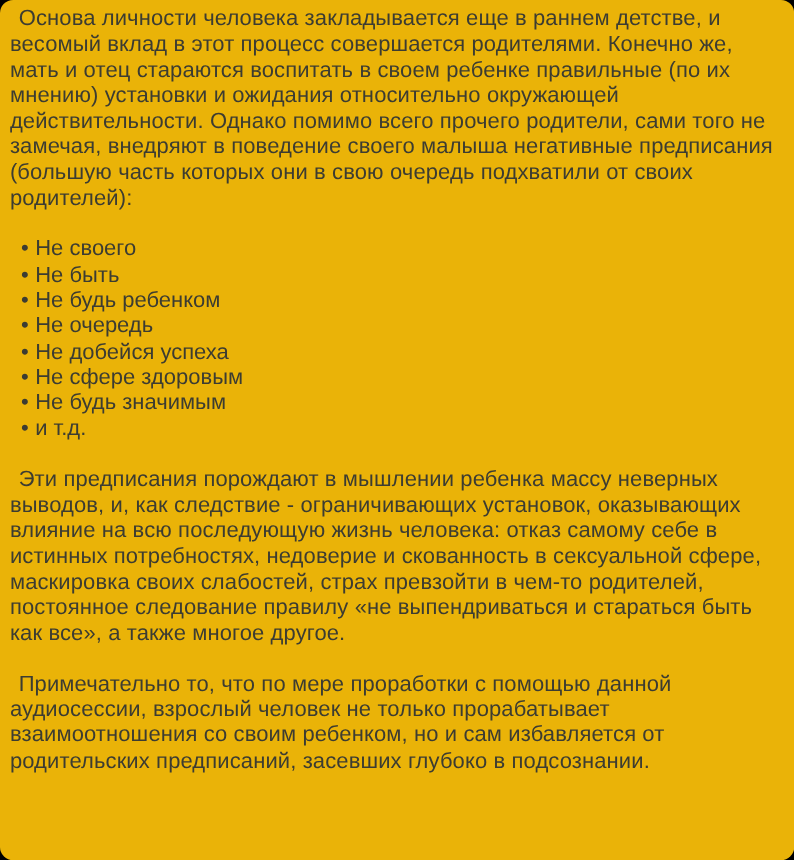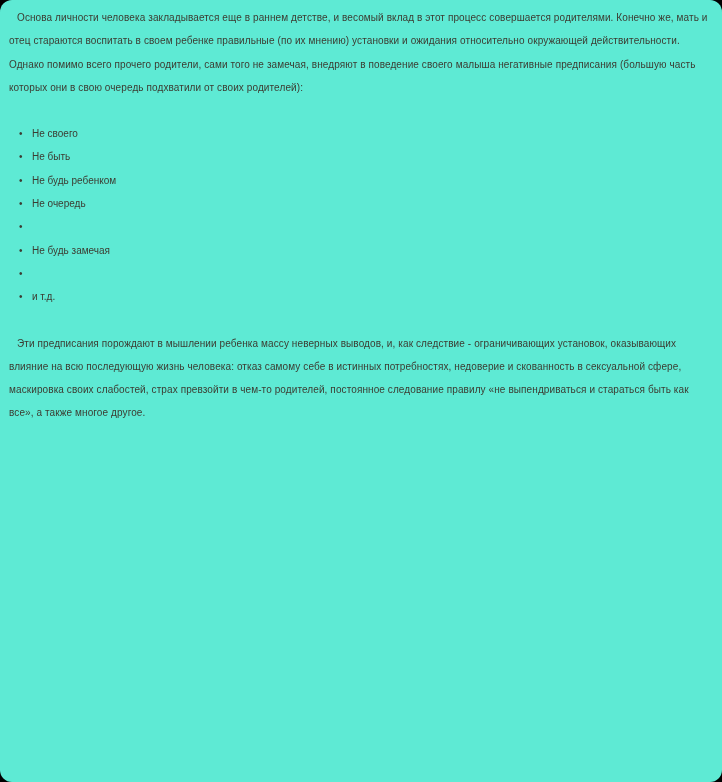--- a/index.html
+++ b/index.html
@@ -6,26 +6,26 @@
     margin: 0;
     padding: 0;
     background: #000000;
     font-family: "Liberation Sans", "DejaVu Sans", sans-serif;
   }
   .page {
     position: relative;
     width: 722px;
     height: 782px;
     box-sizing: border-box;
-    background: #5eead4;
+    background: #eab308;
     border-radius: 12px;
     padding: 4px 9px;
     overflow: hidden;
     color: #3c3c32;
-    font-size: 10px;
+    font-size: 20px;
     line-height: 23.3px;
   }
   .para {
     margin: 0 0 23px 0;
     text-indent: 8px;
     letter-spacing: 0.1px;
   }
   .para:first-child {
     margin-top: 2px;
   }
@@ -62,30 +62,33 @@
     <li>
       <span class="bullet">•</span>
       <span>Не будь ребенком</span>
     </li>
     <li>
       <span class="bullet">•</span>
       <span>Не очередь</span>
     </li>
     <li>
       <span class="bullet">•</span>
+      <span>Не добейся успеха</span>
     </li>
     <li>
       <span class="bullet">•</span>
-      <span>Не будь замечая</span>
+      <span>Не сфере здоровым</span>
     </li>
     <li>
       <span class="bullet">•</span>
+      <span>Не будь значимым</span>
     </li>
     <li>
       <span class="bullet">•</span>
       <span>и т.д.</span>
     </li>
   </ul>
 
   <p class="para">Эти предписания порождают в мышлении ребенка массу неверных выводов, и, как следствие - ограничивающих установок, оказывающих влияние на всю последующую жизнь человека: отказ самому себе в истинных потребностях,  недоверие и скованность в сексуальной сфере, маскировка своих слабостей, страх превзойти в чем-то родителей, постоянное следование правилу «не выпендриваться и стараться быть как все», а также многое другое.</p>
 
+  <p class="para">Примечательно то, что по мере проработки с помощью данной аудиосессии, взрослый человек не только прорабатывает взаимоотношения со своим ребенком, но и сам избавляется от родительских предписаний, засевших глубоко в подсознании.</p>
 
 </div>
 
 </body></html>

